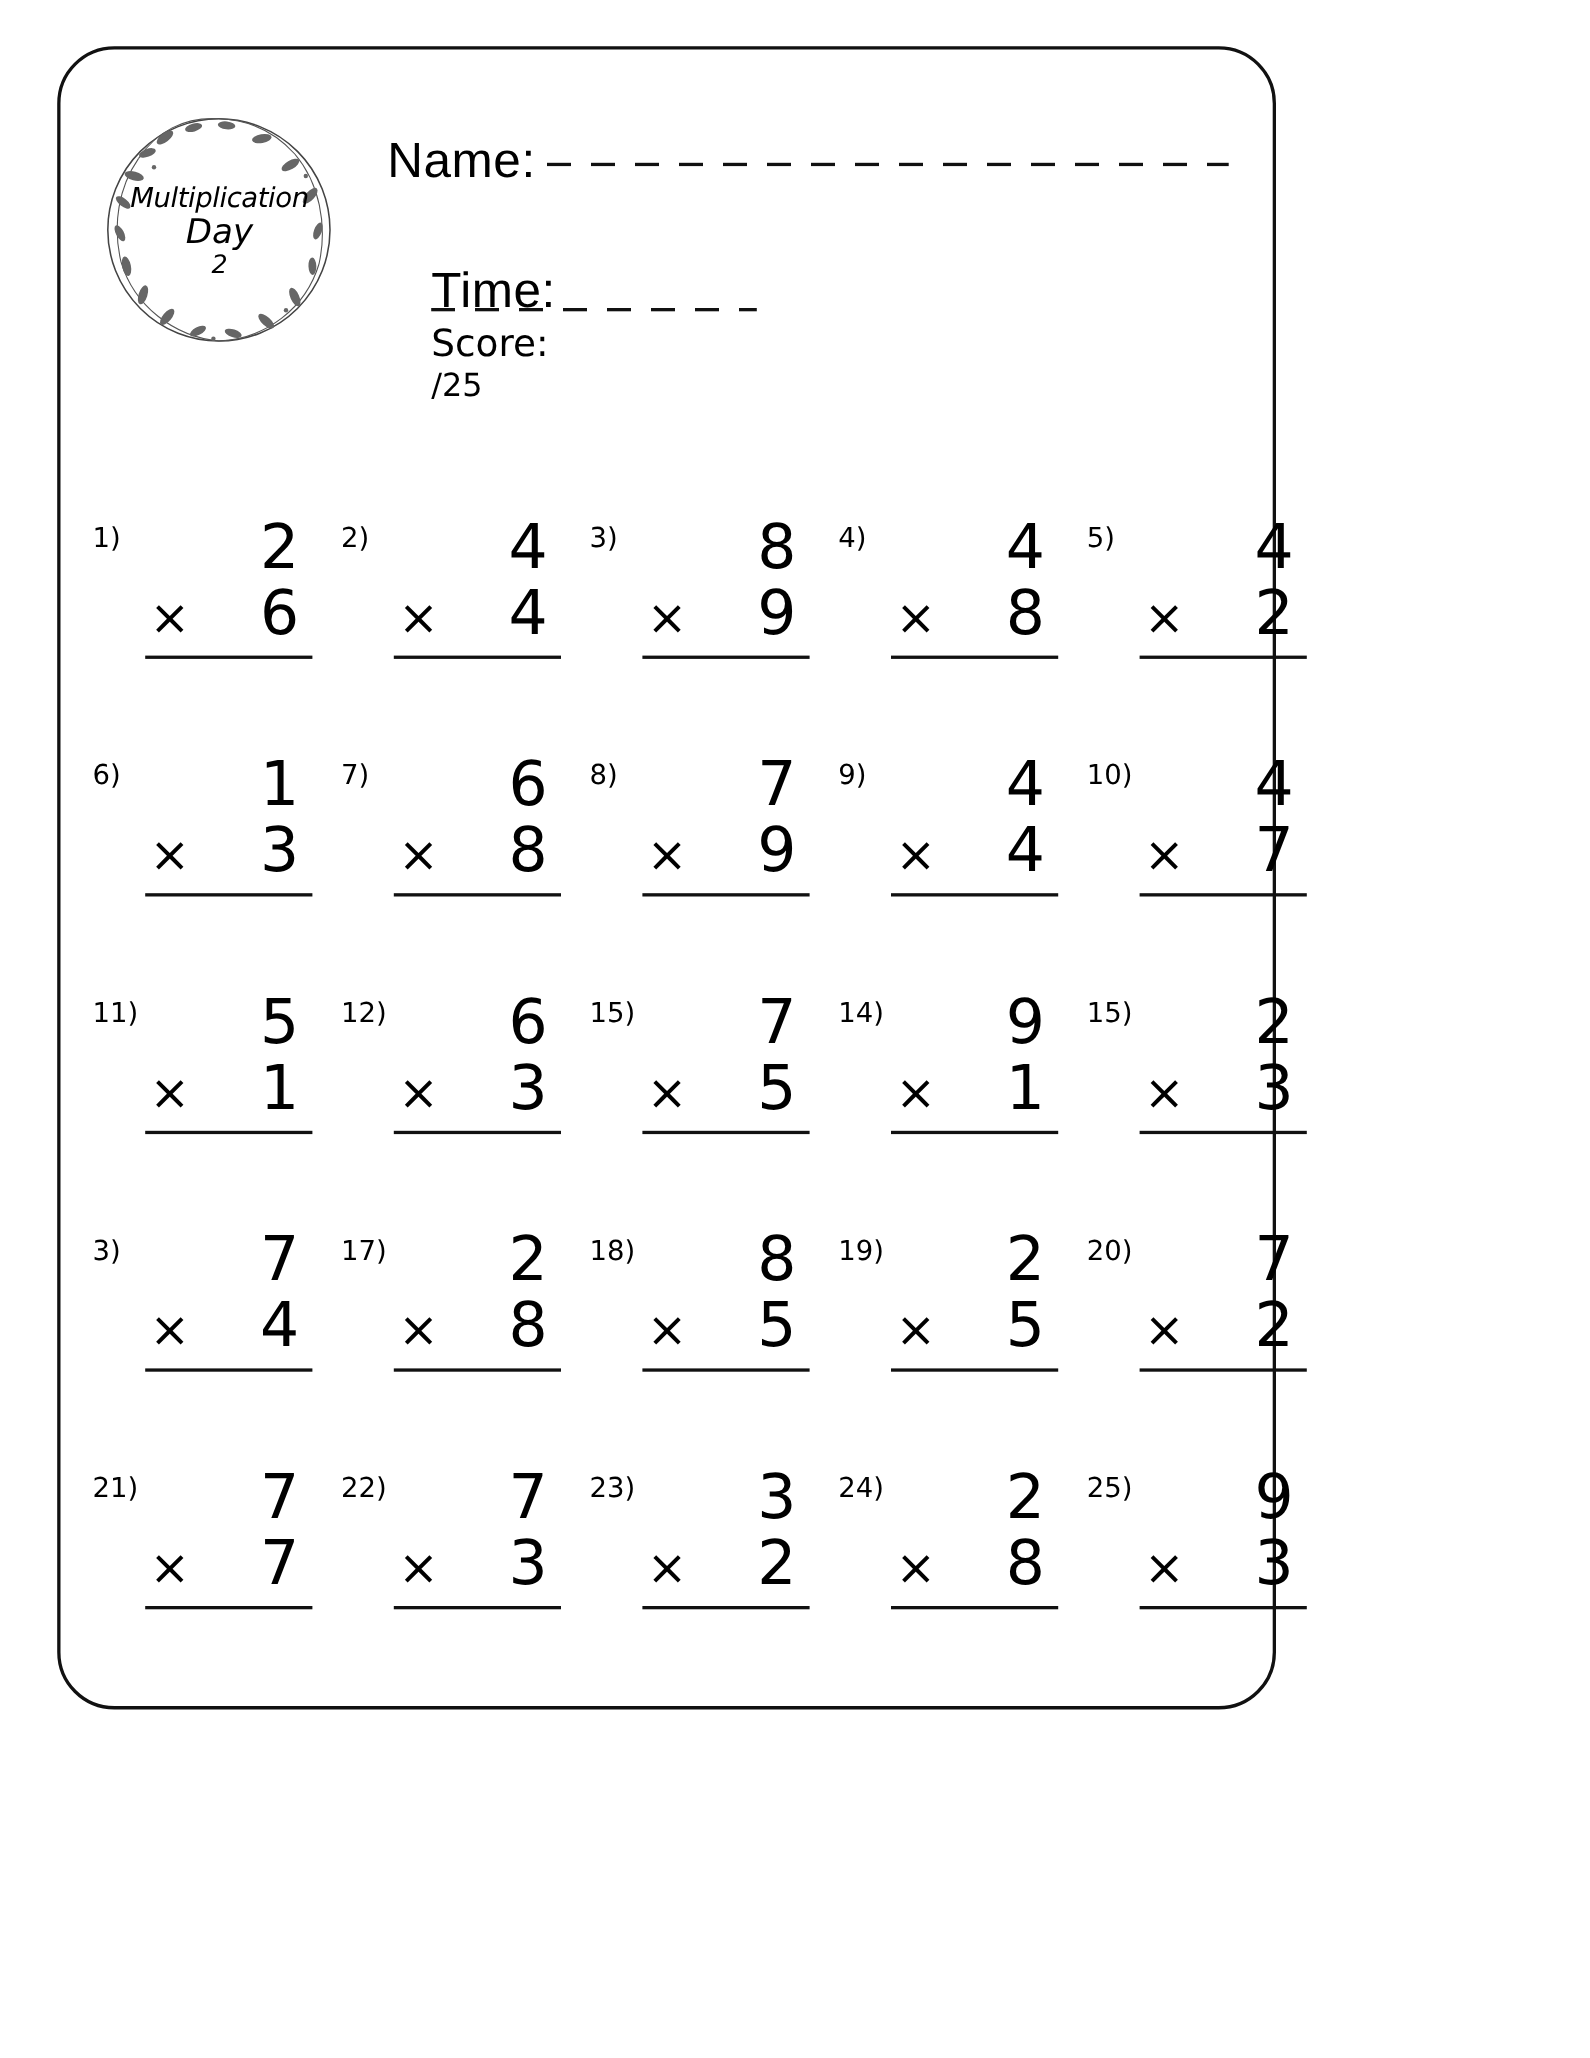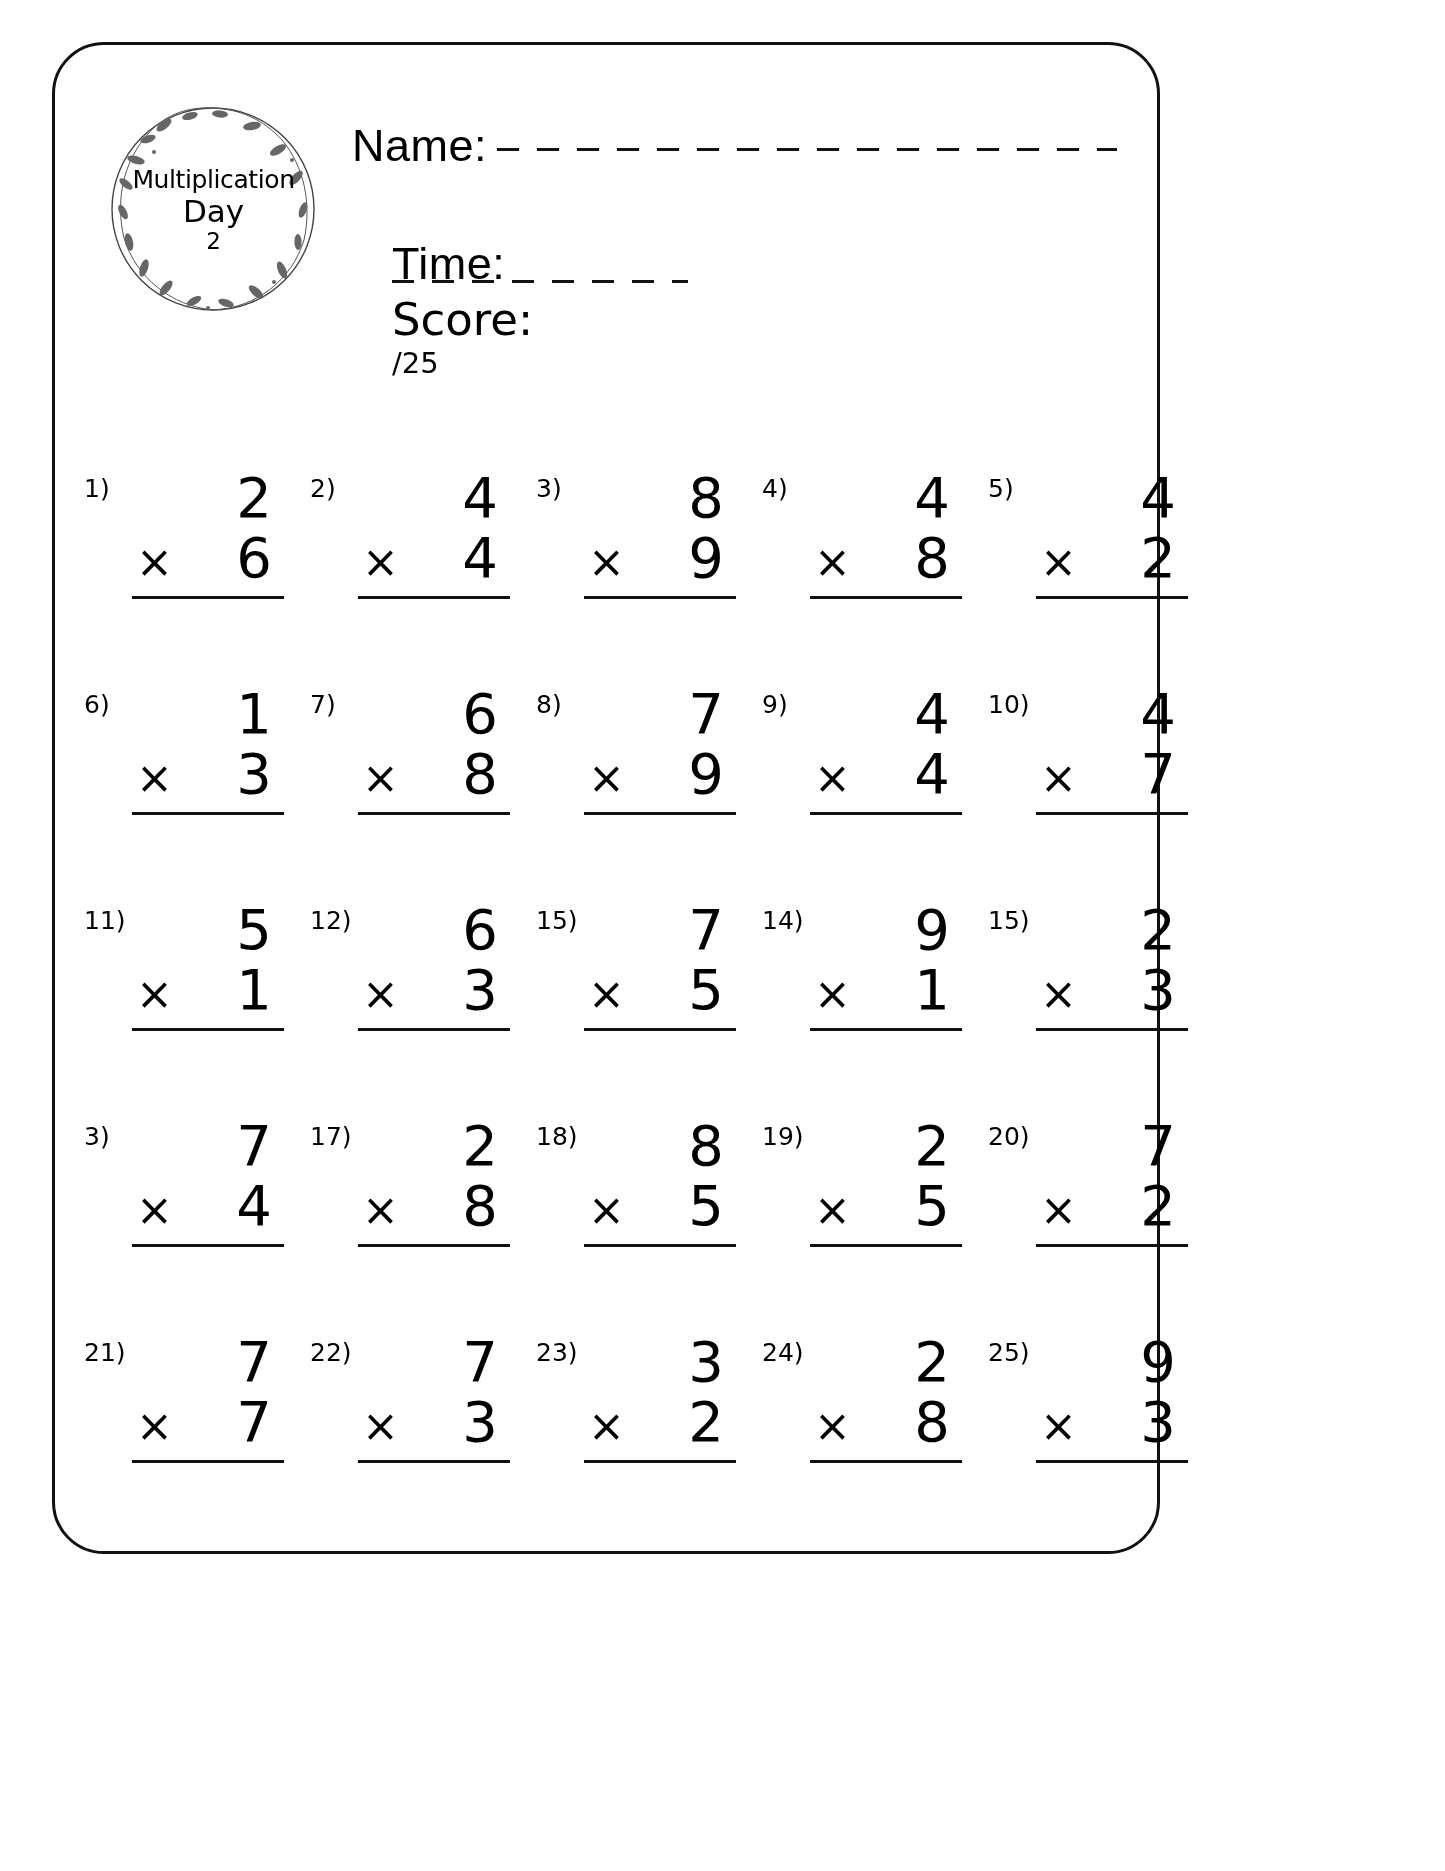--- a/index.html
+++ b/index.html
@@ -37,24 +37,25 @@
   .header {
     position: absolute;
     left: 52px;
     top: 42px;
     width: 1108px;
     height: 340px;
   }
 
   .badge {
     position: absolute;
-    left: 44px;
+    left: 30px;
     top: 50px;
     width: 235px;
     height: 235px;
+    font-style: italic;
   }
   .badge svg {
     position: absolute;
     left: 0;
     top: 0;
   }
   .badge-text {
     position: absolute;
     left: 0;
     top: 74px;
@@ -113,21 +114,21 @@
       #111111 0px,
       #111111 22px,
       rgba(0,0,0,0) 22px,
       rgba(0,0,0,0) 40px
     );
   }
   .dash-name { width: 620px; }
   .dash-time { width: 296px; }
 
   .score-label {
-    font-size: 45px;
+    font-size: 34px;
     margin-left: 26px;
     white-space: nowrap;
   }
   .score-value {
     font-size: 29px;
     margin-left: 40px;
     white-space: nowrap;
   }
 
   

